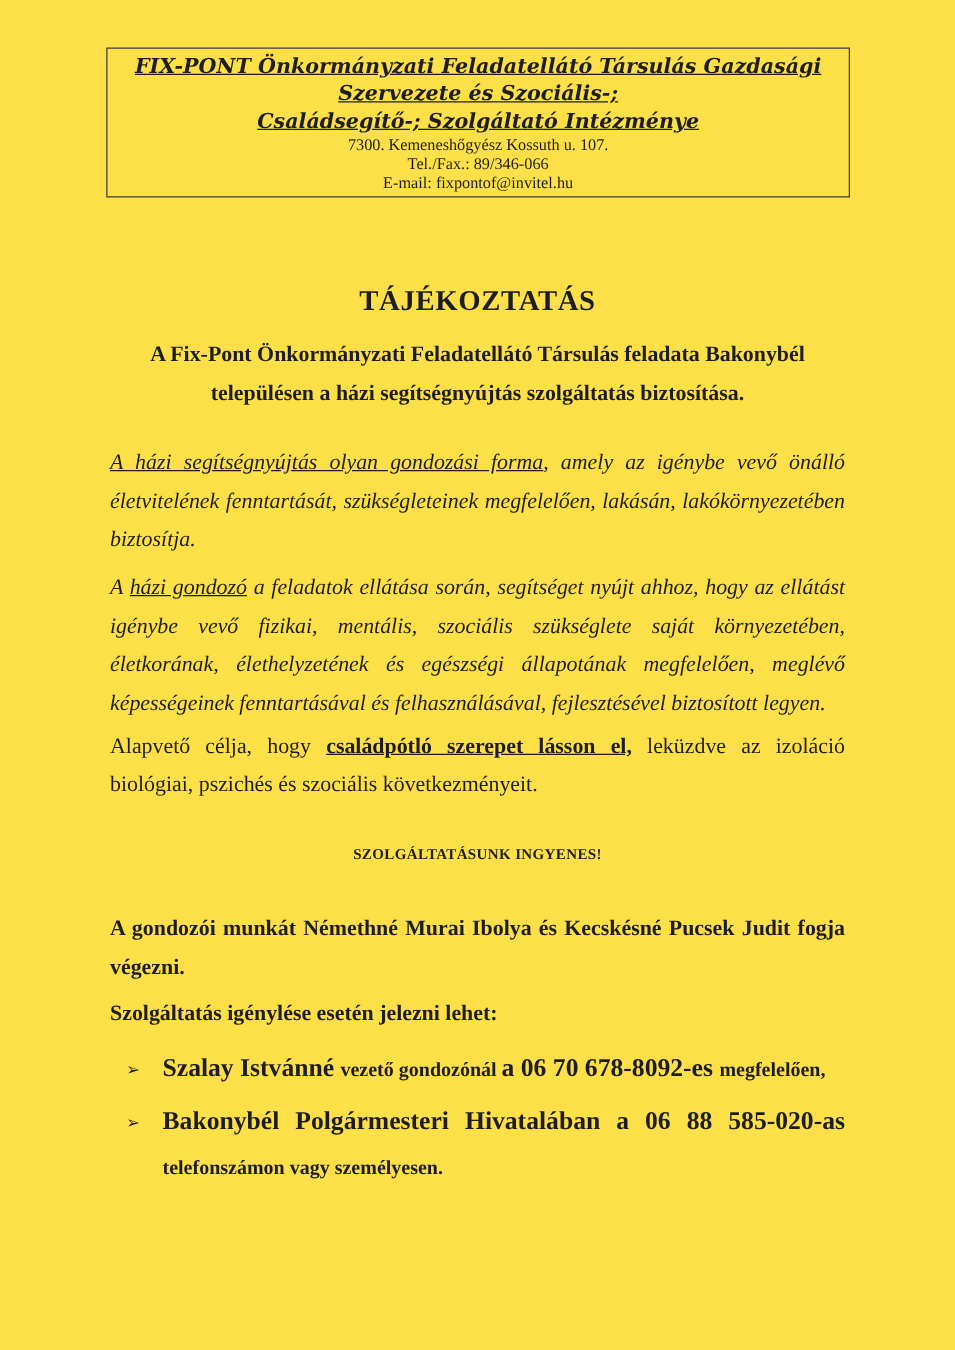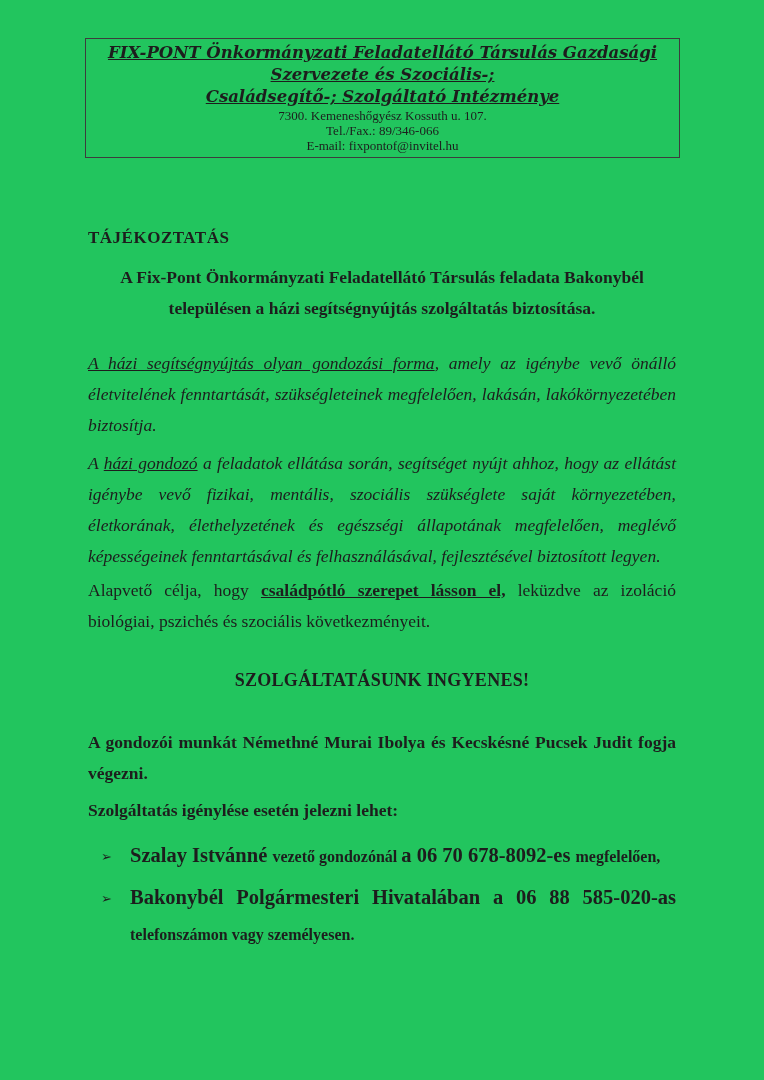--- a/index.html
+++ b/index.html
@@ -1,19 +1,19 @@
 <!DOCTYPE html>
 <html lang="hu"><head>
 <meta charset="utf-8">
 <title>Tájékoztatás</title>
 <style>
   html, body { margin: 0; padding: 0; background: #ffffff; }
   .page {
     width: 764px; height: 1080px;
-    background: #22c55e;
+    background: #fde047;
     color: #1d1d1d;
     font-family: "Liberation Serif", "DejaVu Serif", serif;
     position: relative;
     overflow: hidden;
     box-sizing: border-box;
   }
 
   
   .header-box {
     margin: 38px 84px 0 85px;
@@ -30,22 +30,23 @@
     text-decoration: underline;
   }
   .org-detail {
     font-size: 13px;
     line-height: 15px;
   }
 
   
   .body-content { margin: 0 88px; }
   .title {
-    font-size: 17px;
+    font-size: 23px;
     font-weight: bold;
+    text-align: center;
     margin: 70px 0 0;
     letter-spacing: 0.5px;
   }
   .subtitle {
     font-size: 17.5px;
     font-weight: bold;
     text-align: center;
     line-height: 31px;
     margin: 14px 0 0;
   }
@@ -54,21 +55,21 @@
     line-height: 31px;
     text-align: justify;
     margin: 24px 0 0;
   }
   .para.p2 { margin-top: 7px; }
   .para.p3 { margin-top: 3px; }
   .italic { font-style: italic; }
   .u  { text-decoration: underline; }
   .bu { font-weight: bold; text-decoration: underline; }
   .highlight {
-    font-size: 18px;
+    font-size: 12px;
     font-weight: bold;
     text-align: center;
     margin: 33px 0 0;
     letter-spacing: 0.3px;
   }
   .bold { font-weight: bold; }
   .caregivers { margin-top: 36px; }
   .intro { text-align: left; margin-top: 6px; }
 
   

